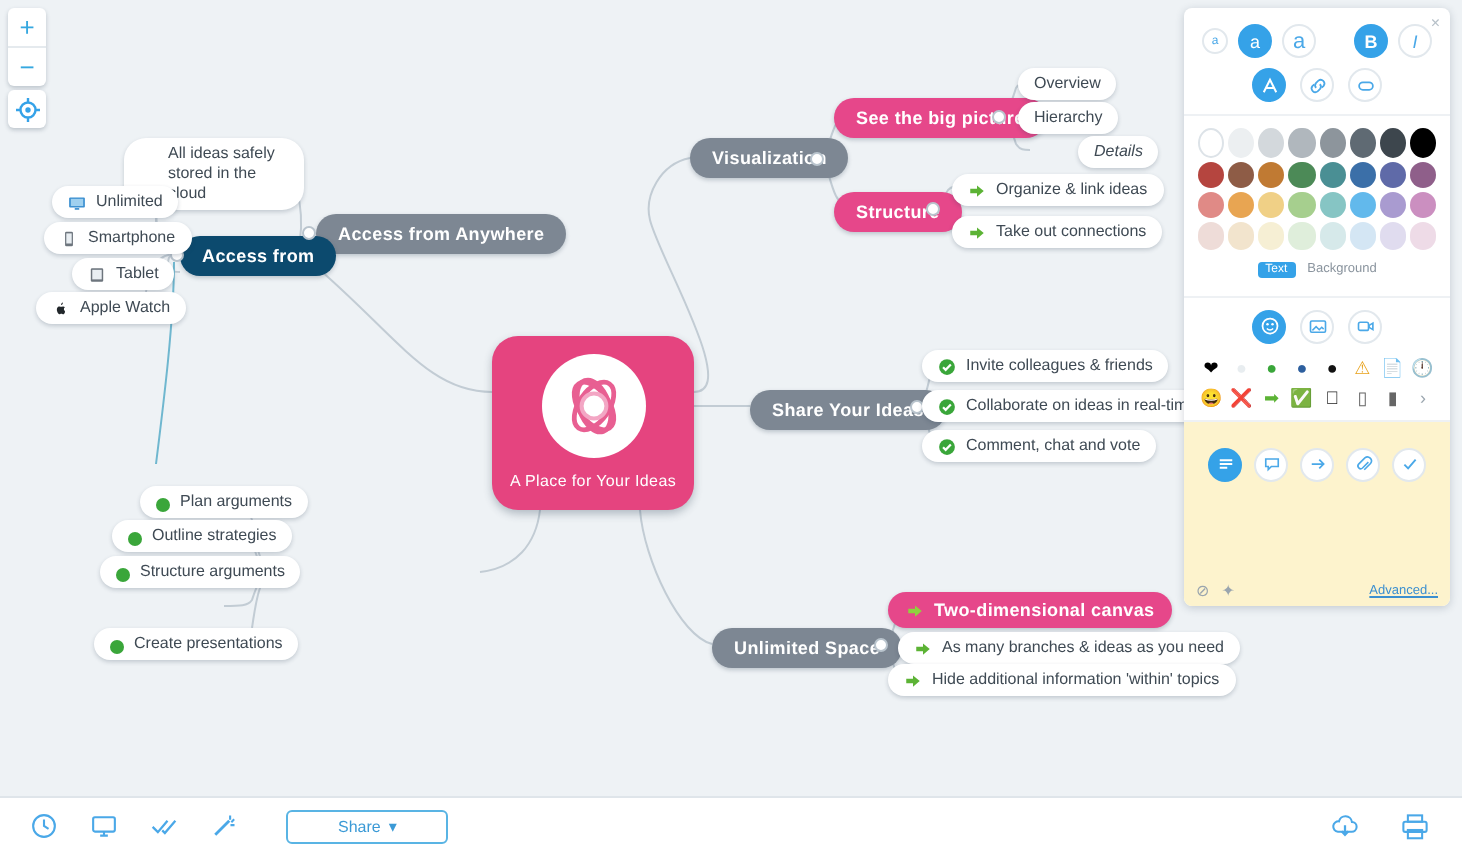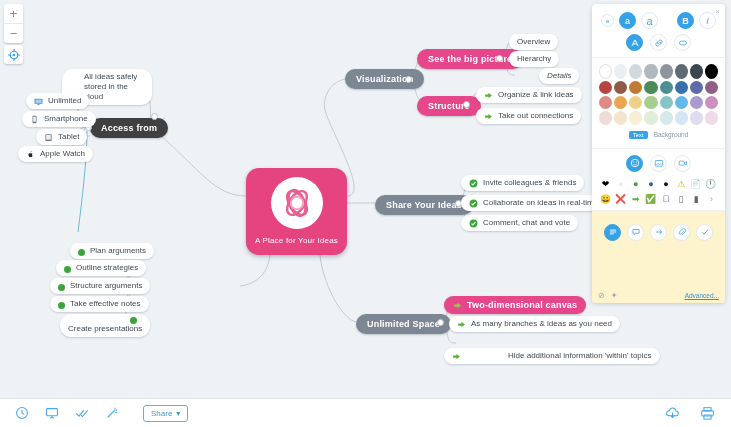--- a/index.html
+++ b/index.html
@@ -21,21 +21,21 @@
     box-shadow:0 1px 2px rgba(40,60,80,.22);
     color:#3d4852;font-size:8px;padding:3px 8px;line-height:1.25;
   }
   .n-white .lbl{font-size:8px;color:#3f4a54;}
   .n-gray{
     background:#7d8793;border-radius:11px;color:#ffffff;
     box-shadow:0 1px 2px rgba(40,60,80,.25);
     font-size:9px;font-weight:bold;padding:5px 11px;letter-spacing:.2px;
   }
   .n-pink{
-    background:#404040;border-radius:11px;color:#ffffff;
+    background:#0c4a6e;border-radius:11px;color:#ffffff;
     box-shadow:0 1px 2px rgba(40,60,80,.25);
     font-size:9px;font-weight:bold;padding:5px 11px;letter-spacing:.2px;
   }
   .n-pink.soft{background:#e6478a;}
 
   .bullet{width:7px;height:7px;border-radius:50%;display:inline-block;margin-right:5px;flex:none;}
   .ic{width:9px;height:9px;margin-right:5px;flex:none;display:inline-block;position:relative;}
 
   
   #central{
@@ -60,21 +60,21 @@
   #zoomctl div:first-child{border-bottom:1px solid #e5eaee;}
   #recenter{position:absolute;left:4px;top:45px;width:19px;height:19px;background:#fff;border-radius:3px;
             box-shadow:0 1px 2px rgba(40,60,80,.25);display:flex;align-items:center;justify-content:center;}
 
   
   #bottombar{position:absolute;left:0;bottom:0;width:731px;height:28px;background:#fff;
              border-top:1px solid #dfe5ea;display:flex;align-items:center;}
   .btools{display:flex;align-items:center;gap:15px;margin-left:14px;}
   .btool{width:15px;height:15px;display:flex;align-items:center;justify-content:center;cursor:pointer;}
   #sharebtn{margin-left:24px;border:1px solid #59b4e4;color:#3b9ad6;border-radius:3px;
-            font-size:8px;padding:3px 7px;background:#fff;cursor:pointer;display:flex;align-items:center;gap:4px;}
+            font-size:8px;padding:3px 25px;background:#fff;cursor:pointer;display:flex;align-items:center;gap:4px;}
   .brtools{margin-left:auto;margin-right:16px;display:flex;gap:20px;align-items:center;}
 
   
   #panel{position:absolute;right:6px;top:4px;width:133px;background:#fff;border-radius:4px;
          box-shadow:0 1px 4px rgba(40,60,80,.22);overflow:hidden;}
   #panel .prow{display:flex;align-items:center;justify-content:center;}
   .pclose{position:absolute;right:5px;top:3px;font-size:8px;color:#b6c0c8;cursor:pointer;}
   .cbtn{width:17px;height:17px;border-radius:50%;background:#fff;border:1px solid #e2e8ed;
         display:flex;align-items:center;justify-content:center;color:#4aa8e8;box-sizing:border-box;cursor:pointer;}
   .cbtn.on{background:#35a2e8;border-color:#35a2e8;color:#fff;}
@@ -162,20 +162,23 @@
           <ellipse cx="20" cy="20" rx="7.5" ry="13.5" transform="rotate(35 20 20)"></ellipse>
           <ellipse cx="20" cy="20" rx="7.5" ry="13.5" transform="rotate(-35 20 20)"></ellipse>
           <ellipse cx="20" cy="20" rx="13.5" ry="7.5" transform="rotate(70 20 20)"></ellipse>
         </g>
         <ellipse cx="20" cy="20" rx="6.2" ry="6.2" fill="none" stroke="#f3a6c4" stroke-width="2"></ellipse>
       </svg>
     </div>
     <div class="ctitle">A Place for Your Ideas</div>
   </div>
 
+  <div class="node n-gray" style="left:158px;top:107px;">
+    <span class="lbl">Access from Anywhere</span>
+  </div>
   <div class="node n-pink" style="left:90px;top:118px;">
     <span class="lbl">Access from</span>
   </div>
   <div class="dot" style="left:85px;top:124px;"></div>
   <div class="dot" style="left:151px;top:113px;"></div>
 
   <div class="node n-white" style="left:62px;top:69px;width:90px;white-space:normal;">
     <span class="ic">
       <svg width="9" height="9" viewBox="0 0 16 16">
           <path d="M4 12h8a3 3 0 0 0 .3-6A4 4 0 0 0 4.3 6 3 3 0 0 0 4 12z" fill="#4aa8e8"></path>
@@ -306,21 +309,21 @@
     <span class="lbl">Two-dimensional canvas</span>
   </div>
   <div class="node n-white" style="left:449px;top:316px;">
     <span class="ic">
       <svg width="9" height="9" viewBox="0 0 16 16">
           <path d="M2 6h6V3l6 5-6 5v-3H2z" fill="#5cb335"></path>
         </svg>
     </span>
     <span class="lbl">As many branches &amp; ideas as you need</span>
   </div>
-  <div class="node n-white" style="left:444px;top:348px;gap:42px;">
+  <div class="node n-white" style="left:444px;top:332px;">
     <span class="ic">
       <svg width="9" height="9" viewBox="0 0 16 16">
           <path d="M2 6h6V3l6 5-6 5v-3H2z" fill="#5cb335"></path>
         </svg>
     </span>
     <span class="lbl">Hide additional information 'within' topics</span>
   </div>
 
   <div class="dot" style="left:134px;top:283px;"></div>
   <div class="node n-white" style="left:70px;top:243px;">
@@ -328,25 +331,21 @@
     <span class="lbl">Plan arguments</span>
   </div>
   <div class="node n-white" style="left:56px;top:260px;">
     <span class="bullet" style="background:#3aa63a;"></span>
     <span class="lbl">Outline strategies</span>
   </div>
   <div class="node n-white" style="left:50px;top:278px;">
     <span class="bullet" style="background:#3aa63a;"></span>
     <span class="lbl">Structure arguments</span>
   </div>
-  <div class="node n-white" style="left:50px;top:296px;">
-    <span class="bullet" style="background:#3aa63a;"></span>
-    <span class="lbl">Take effective notes</span>
-  </div>
-  <div class="node n-white" style="left:60px;top:314px;flex-direction:column;">
+  <div class="node n-white" style="left:47px;top:314px;">
     <span class="bullet" style="background:#3aa63a;"></span>
     <span class="lbl">Create presentations</span>
   </div>
 
   <div id="zoomctl">
     <div>+</div>
     <div>−</div>
   </div>
   <div id="recenter">
     <svg width="12" height="12" viewBox="0 0 16 16">

